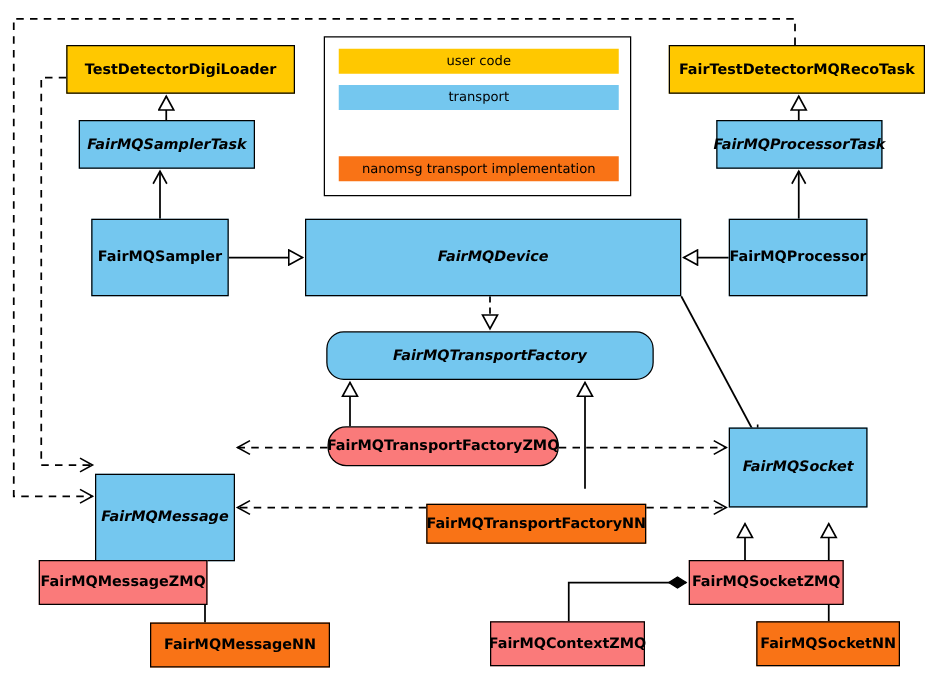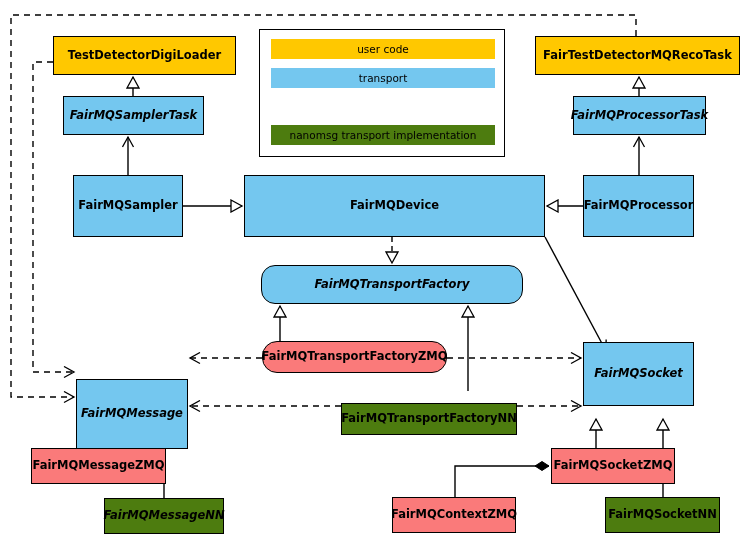--- a/index.html
+++ b/index.html
@@ -7,21 +7,21 @@
        font-family:"DejaVu Sans","Liberation Sans",sans-serif;}
   #stage{position:relative;width:748px;height:549px;}
   svg#wires{position:absolute;left:0;top:0;width:748px;height:549px;}
   .node{position:absolute;box-sizing:border-box;border:1.4px solid #000;
         display:flex;align-items:center;justify-content:center;text-align:center;
         font-size:11.5px;font-weight:bold;color:#000;line-height:1.15;}
   .node.abstract{font-style:italic;}
   .user{background:#ffc800;}
   .framework{background:#74c7ef;}
   .zmq{background:#fa7a7a;}
-  .nn{background:#4d7c0f;}
+  .nn{background:#f97316;}
   #legend{position:absolute;left:259px;top:29px;width:246px;height:128px;
           background:#ffffff;border:1.6px solid #000;box-sizing:border-box;}
   .legend-row{position:absolute;left:11px;width:224px;height:20px;
               display:flex;align-items:center;justify-content:center;
               font-size:10.5px;font-weight:normal;color:#000;}
   .lr0{top:9px;}
   .lr1{top:38px;}
   .lr2{top:66px;}
   .lr3{top:95px;}
 </style>
@@ -110,21 +110,21 @@
       </div>
       <div class="node framework abstract" style="left: 63px; top: 96px; width: 141px; height: 39px; text-align: right;">
         <span>FairMQSamplerTask</span>
       </div>
       <div class="node framework abstract" style="left: 573px; top: 96px; width: 133px; height: 39px;">
         <span>FairMQProcessorTask</span>
       </div>
       <div class="node framework" style="left: 73px; top: 175px; width: 110px; height: 62px;">
         <span>FairMQSampler</span>
       </div>
-      <div class="node framework" style="left: 244px; top: 175px; width: 301px; height: 62px;">
+      <div class="node framework" style="left: 244px; top: 175px; width: 301px; height: 62px; font-style: italic;">
         <span>FairMQDevice</span>
       </div>
       <div class="node framework" style="left: 583px; top: 175px; width: 111px; height: 62px;">
         <span>FairMQProcessor</span>
       </div>
       <div class="node framework abstract" style="left: 261px; top: 265px; width: 262px; height: 39px; border-radius: 14px;">
         <span>FairMQTransportFactory</span>
       </div>
       <div class="node zmq" style="left: 262px; top: 341px; width: 185px; height: 32px; border-radius: 15px;">
         <span>FairMQTransportFactoryZMQ</span>
@@ -134,21 +134,21 @@
       </div>
       <div class="node framework abstract" style="left: 76px; top: 347px; width: 112px; height: 70px; margin-top: 32px;">
         <span>FairMQMessage</span>
       </div>
       <div class="node framework abstract" style="left: 583px; top: 342px; width: 111px; height: 64px;">
         <span>FairMQSocket</span>
       </div>
       <div class="node zmq" style="left: 31px; top: 448px; width: 135px; height: 36px;">
         <span>FairMQMessageZMQ</span>
       </div>
-      <div class="node nn" style="left: 104px; top: 498px; width: 120px; height: 36px; font-style: italic;">
+      <div class="node nn" style="left: 120px; top: 498px; width: 144px; height: 36px;">
         <span>FairMQMessageNN</span>
       </div>
       <div class="node zmq" style="left: 551px; top: 448px; width: 124px; height: 36px;">
         <span>FairMQSocketZMQ</span>
       </div>
       <div class="node zmq" style="left: 392px; top: 497px; width: 124px; height: 36px;">
         <span>FairMQContextZMQ</span>
       </div>
       <div class="node nn" style="left: 605px; top: 497px; width: 115px; height: 36px;">
         <span>FairMQSocketNN</span>

